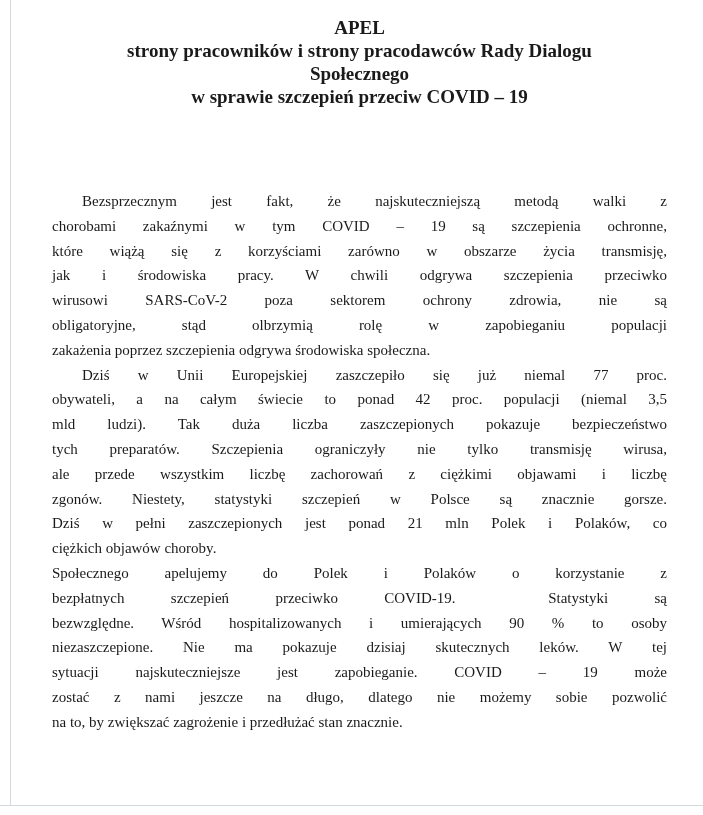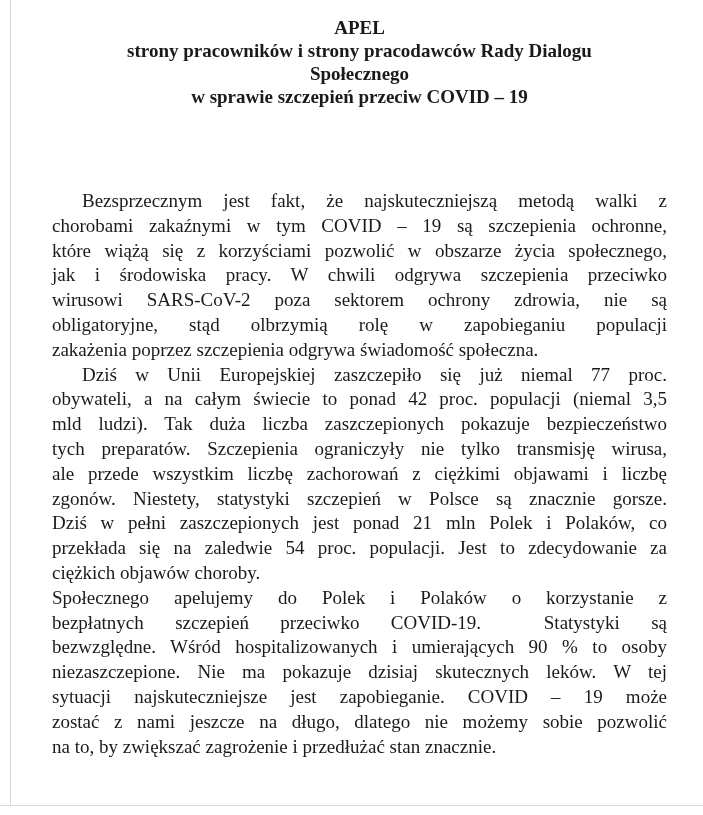--- a/index.html
+++ b/index.html
@@ -32,21 +32,21 @@
     text-align: center;
     font-weight: bold;
     font-size: 19px;
     line-height: 23px;
   }
   .doc-body {
     position: absolute;
     left: 52px;
     top: 189px;
     width: 615px;
-    font-size: 19px;
+    font-size: 15px;
     line-height: 24.8px;
   }
   .line {
     text-align: justify;
     text-align-last: justify;
     white-space: normal;
   }
   .line.last {
     text-align-last: left;
   }
@@ -78,35 +78,34 @@
     <div class="heading">
       <div>APEL</div>
       <div>strony pracowników i strony pracodawców Rady Dialogu</div>
       <div>Społecznego</div>
       <div>w sprawie szczepień przeciw COVID – 19</div>
     </div>
     <div class="doc-body">
         <div>
           <div class="line first">Bezsprzecznym jest fakt, że najskuteczniejszą metodą walki z</div>
           <div class="line">chorobami zakaźnymi w tym COVID – 19 są szczepienia ochronne,</div>
-          <div class="line">które wiążą się z korzyściami pozwolić w obszarze życia społecznego,</div>
+          <div class="line">które wiążą się z korzyściami zarówno w obszarze życia transmisję,</div>
           <div class="line">jak i środowiska pracy. W chwili odgrywa szczepienia przeciwko</div>
           <div class="line">wirusowi SARS-CoV-2 poza sektorem ochrony zdrowia, nie są</div>
           <div class="line">obligatoryjne, stąd olbrzymią rolę w zapobieganiu populacji</div>
-          <div class="line last">zakażenia poprzez szczepienia odgrywa świadomość społeczna.</div>
+          <div class="line last">zakażenia poprzez szczepienia odgrywa środowiska społeczna.</div>
         </div>
         <div>
           <div class="line first">Dziś w Unii Europejskiej zaszczepiło się już niemal 77 proc.</div>
           <div class="line">obywateli, a na całym świecie to ponad 42 proc. populacji (niemal 3,5</div>
           <div class="line">mld ludzi). Tak duża liczba zaszczepionych pokazuje bezpieczeństwo</div>
           <div class="line">tych preparatów. Szczepienia ograniczyły nie tylko transmisję wirusa,</div>
           <div class="line">ale przede wszystkim liczbę zachorowań z ciężkimi objawami i liczbę</div>
           <div class="line">zgonów. Niestety, statystyki szczepień w Polsce są znacznie gorsze.</div>
           <div class="line">Dziś w pełni zaszczepionych jest ponad 21 mln Polek i Polaków, co</div>
-          <div class="line">przekłada się na zaledwie 54 proc. populacji. Jest to zdecydowanie za</div>
           <div class="line last">ciężkich objawów choroby.</div>
         </div>
         <div>
           <div class="line">Społecznego apelujemy do Polek i Polaków o korzystanie z</div>
           <div class="line">bezpłatnych szczepień przeciwko COVID-19.&nbsp; Statystyki są</div>
           <div class="line">bezwzględne. Wśród hospitalizowanych i umierających 90 % to osoby</div>
           <div class="line">niezaszczepione. Nie ma pokazuje dzisiaj skutecznych leków. W tej</div>
           <div class="line">sytuacji najskuteczniejsze jest zapobieganie. COVID – 19 może</div>
           <div class="line">zostać z nami jeszcze na długo, dlatego nie możemy sobie pozwolić</div>
           <div class="line last">na to, by zwiększać zagrożenie i przedłużać stan znacznie.</div>

